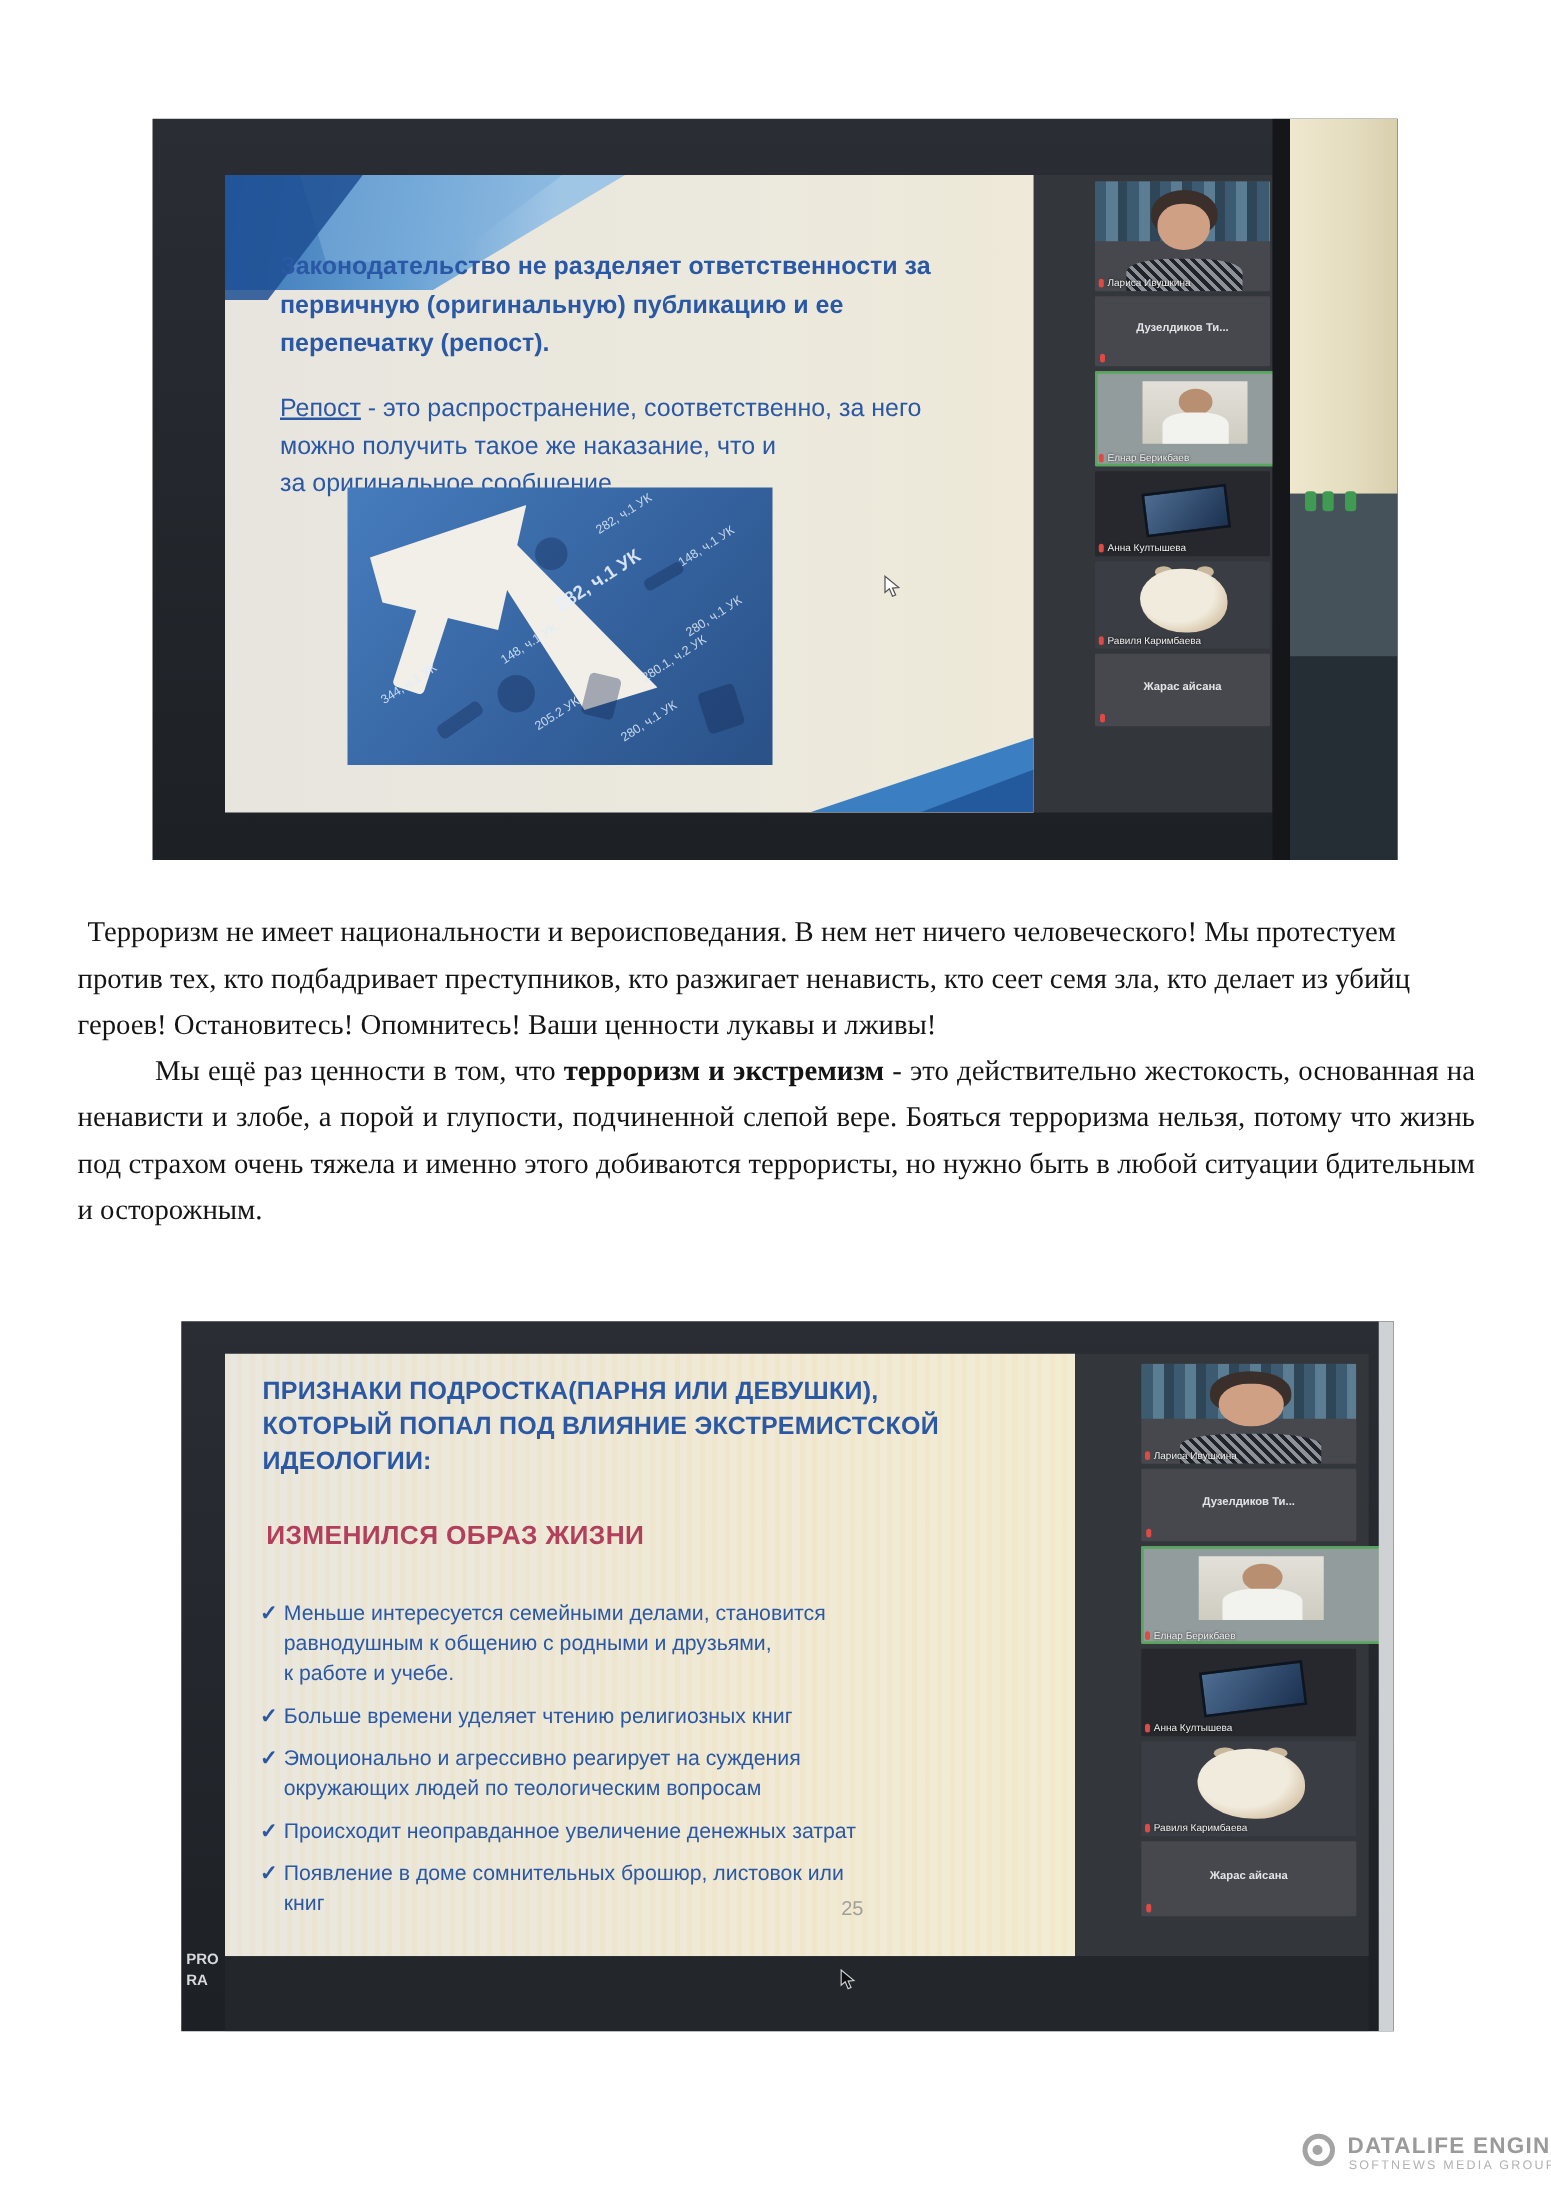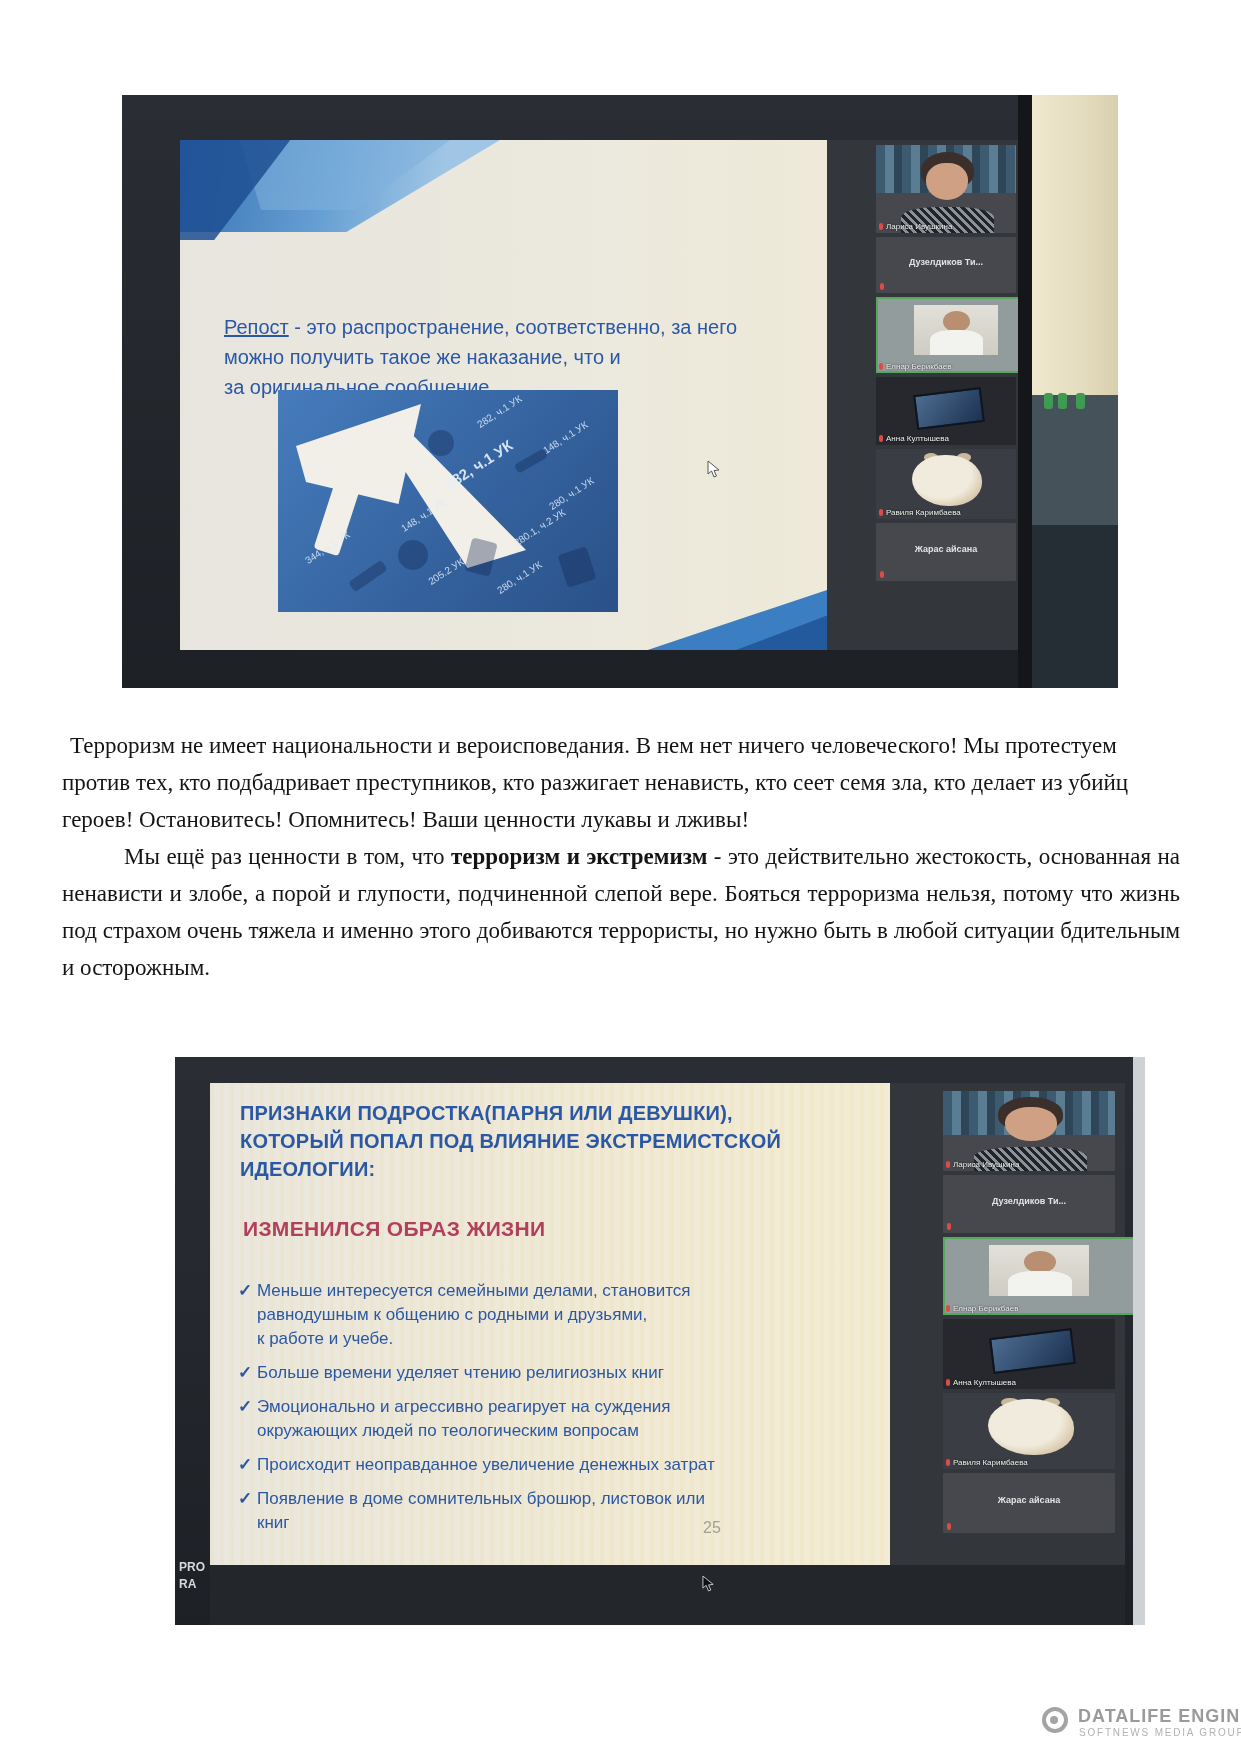--- a/index.html
+++ b/index.html
@@ -103,21 +103,21 @@
       clip-path:polygon(30% 100%,100% 18%,100% 100%);}
 
   
   .doc{position:absolute;left:62px;top:727px;width:1118px;color:#141414;
        font-family:"Liberation Serif",serif;font-size:23px;line-height:37px;}
   .doc p{margin:0;}
   .doc .p1{text-align:left;text-indent:8px;}
   .doc .p2{text-align:justify;text-indent:62px;}
 
   
-  #photo2{left:145px;top:1057px;width:970px;height:568px;margin-left:30px;}
+  #photo2{left:145px;top:1057px;width:970px;height:568px;}
   #p2-slide{left:35px;top:26px;width:680px;height:482px;
       background:linear-gradient(90deg,#e9e7df 0%,#efe9d6 55%,#f3ecd4 100%);}
   #p2-slide::after{content:"";position:absolute;inset:0;
       background:repeating-linear-gradient(90deg,rgba(233,199,120,.10) 0 4px,rgba(255,255,255,0) 4px 10px);}
   #p2-zoombg{left:715px;top:26px;width:235px;height:482px;}
   #p2-sidebar{left:768px;top:34px;width:172px;}
   .p2-sliver{position:absolute;left:958px;top:0;width:12px;height:568px;background:#cfd2d4;}
   .p2-bottom{position:absolute;left:35px;top:508px;width:915px;height:60px;background:#23262b;}
   .bezel-label{position:absolute;left:4px;top:502px;color:#d8d9db;font-size:12px;font-weight:bold;
       line-height:17px;white-space:pre-line;}
@@ -144,20 +144,23 @@
 
 <div class="page">
 
   <div class="photo" id="photo1">
 
     <div class="slide" id="p1-slide">
       <div class="decorA"></div>
       <div class="decorC"></div>
       <div class="decorB"></div>
 
+      <div class="s1-heading">Законодательство не разделяет ответственности за
+первичную (оригинальную) публикацию и ее
+перепечатку (репост).</div>
 
       <p class="s1-repost"><span class="term">Репост</span><span> - это распространение, соответственно, за него
 можно получить такое же наказание, что и
 за оригинальное сообщение</span></p>
 
       <div class="graphic">
         <div class="mega1"></div>
         <div class="mega2"></div>
         <div class="mega3"></div>
         <div class="blob-ic i1"></div>

